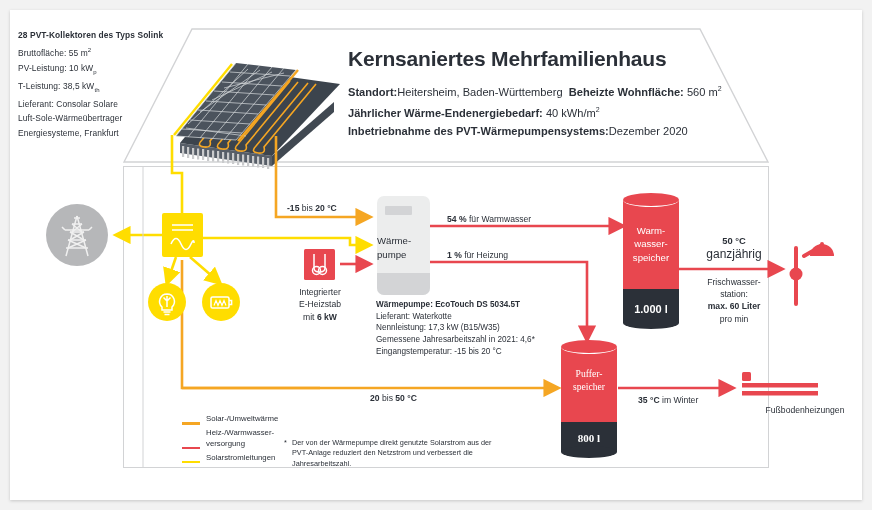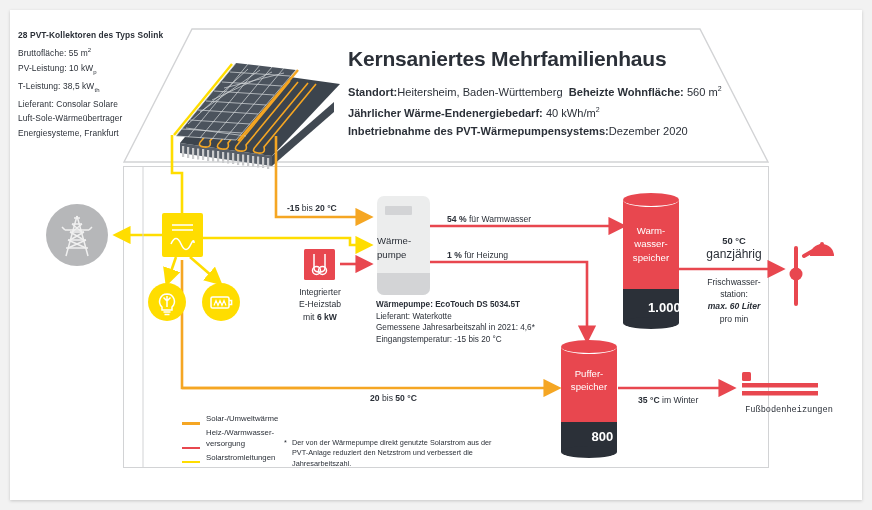--- a/index.html
+++ b/index.html
@@ -92,22 +92,22 @@
   }
   .tank .botcap{
     position:absolute;left:0;bottom:-6px;width:100%;height:12px;
     background:#2b3038;border-radius:50%/50%;
   }
   .tank .nm{
     position:absolute;left:0;width:100%;text-align:center;
     color:#ffffff;font-size:9.6px;line-height:13.3px;
   }
   .tank .vol{
-    position:absolute;left:17px;width:100%;text-align:center;
-    color:#ffffff;font-size:13px;font-weight:bold;
+    position:absolute;left:0;width:100%;text-align:center;
+    color:#ffffff;font-size:11px;font-weight:bold;
   }
 
   
   #eheat{left:293px;top:238px;width:33px;height:33px;}
 
   
   #legend{left:172px;top:404px;width:120px;}
   #legend .row{display:flex;align-items:flex-end;margin-bottom:3.5px;}
   #legend .swatch{width:18px;height:2.6px;margin-top:4.5px;margin-right:6px;flex:0 0 18px;}
   #legend .txt{font-size:7.8px;line-height:10.6px;color:#2b3038;}
@@ -341,20 +341,21 @@
     <div class="base"></div>
     <div class="nm">
       <span>Wärme-</span><br>
       <span>pumpe</span>
     </div>
   </div>
 
   <div class="abs" style="left:366px;top:289px;width:250px;font-size:8.2px;line-height:11.7px;">
     <div style="font-weight:bold;">Wärmepumpe: EcoTouch DS 5034.5T</div>
     <div>Lieferant: Waterkotte</div>
+    <div>Nennleistung: 17,3 kW (B15/W35)</div>
     <div>Gemessene Jahresarbeitszahl in 2021: 4,6*</div>
     <div>Eingangstemperatur: -15 bis 20 °C</div>
   </div>
 
   <div class="abs lbl" style="left:277px;top:192px;">
     <b>-15</b><span> bis </span><b>20 °C</b>
   </div>
 
   <div class="abs lbl" style="left:437px;top:203px;">
     <b>54 %</b><span> für Warmwasser</span>
@@ -385,51 +386,51 @@
     <div class="vol" style="bottom:8px;">1.000 l</div>
   </div>
 
   <div class="abs lbl ctr" style="left:678px;top:225px;width:92px;">
     <div style="font-weight:bold;font-size:9.4px;">50 °C</div>
     <div style="font-size:12px;">ganzjährig</div>
   </div>
   <div class="abs lbl ctr" style="left:672px;top:266px;width:104px;line-height:12.2px;">
     <div>Frischwasser-</div>
     <div>station:</div>
-    <div style="font-weight:bold;font-style:italic;">max. 60 Liter</div>
+    <div style="font-weight:bold;">max. 60 Liter</div>
     <div>pro min</div>
   </div>
 
   <svg class="abs" style="left:772px;top:222px;" width="56" height="80" viewBox="0 0 56 80">
     <g stroke="#E8474F" stroke-width="4" fill="none" stroke-linecap="round">
       <path d="M14 16 L14 72"></path>
       <path d="M22 24 q18 -10 18 -12"></path>
     </g>
     <circle cx="14" cy="42" r="6.5" fill="#E8474F"></circle>
     <path d="M28 24 a12 12 0 0 1 24 0 z" fill="#E8474F"></path>
   </svg>
 
-  <div class="tank abs" style="left:551px;top:330px;width:56px;height:112px;">
+  <div class="tank abs" style="left:551px;top:330px;width:56px;height:112px;font-family:Liberation Serif, serif;">
     <div class="body"></div>
     <div class="dark" style="height:30px;"></div>
     <div class="botcap"></div>
     <div class="top"></div>
     <div class="nm" style="top:27px;">
       <span>Puffer-</span><br>
       <span>speicher</span>
     </div>
     <div class="vol" style="bottom:8px;">800 l</div>
   </div>
 
   <svg id="floorheat" class="abs" viewBox="0 0 78 26">
     <rect x="2" y="0" width="9" height="9" rx="1.5" fill="#E8474F"></rect>
     <rect x="2" y="11" width="76" height="4.5" fill="#E8474F"></rect>
     <rect x="2" y="19" width="76" height="4.5" fill="#E8474F"></rect>
   </svg>
-  <div class="abs lbl ctr" style="left:714px;top:394px;width:130px;font-family:Liberation Mono, monospace;">Fußbodenheizungen</div>
+  <div class="abs lbl ctr" style="left:730px;top:394px;width:130px;">Fußbodenheizungen</div>
 
   <div id="legend" class="abs">
     <div class="row">
       <div class="swatch" style="background:#F5A623;"></div>
       <div class="txt">Solar-/Umweltwärme</div>
     </div>
     <div class="row">
       <div class="swatch" style="background:#E8474F;"></div>
       <div class="txt">
         <span>Heiz-/Warmwasser-</span><br>

